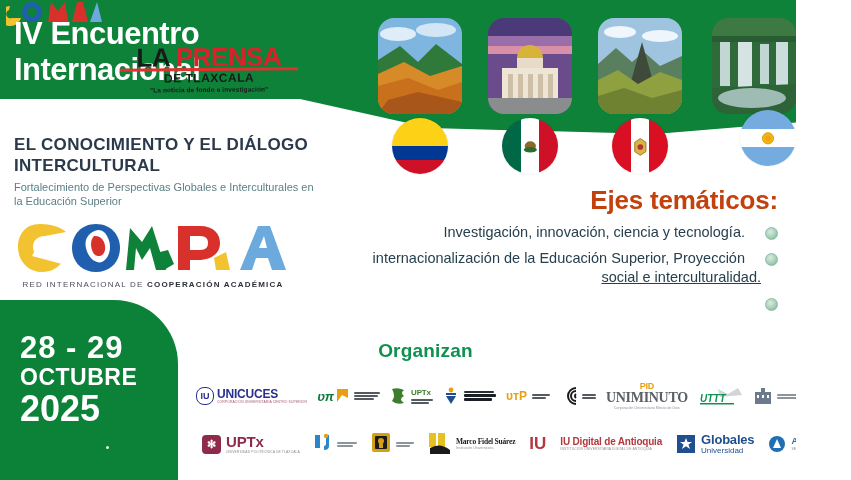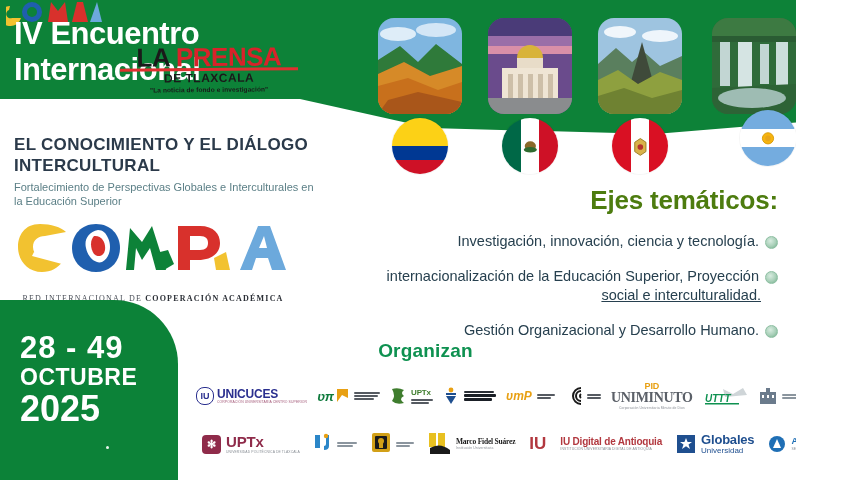--- a/index.html
+++ b/index.html
@@ -37,22 +37,22 @@
     font-size:17px;font-weight:700;color:#2b3a4a;line-height:21px;letter-spacing:.3px;
   }
   .sub2{
     position:absolute;left:14px;top:180px;width:300px;
     font-size:11px;font-weight:500;color:#5b7f86;line-height:14px;
   }
 
   
   .compa-wrap{position:absolute;left:18px;top:218px;width:270px;}
   .compa-sub{
-    margin-top:14px;font-size:8px;letter-spacing:1.2px;color:#4a4f58;
-    text-align:center;white-space:nowrap;font-family:Liberation Serif, serif;
+    margin-top:0;font-size:8px;letter-spacing:1.2px;color:#4a4f58;
+    text-align:center;white-space:nowrap;
   }
   .compa-sub b{color:#2b2f36;font-weight:800;}
 
   
   .date-wrap{position:absolute;left:20px;top:332px;width:150px;color:#fff;}
   .d-days{font-size:31px;font-weight:800;line-height:32px;letter-spacing:1px;}
   .d-month{font-size:23px;font-weight:800;line-height:26px;letter-spacing:.5px;}
   .d-year{font-size:36px;font-weight:800;line-height:38px;letter-spacing:0px;}
   .cursor-dot{position:absolute;left:106px;top:446px;width:3px;height:3px;
     background:#e9f5ec;border-radius:50%;}
@@ -60,22 +60,22 @@
   
   .photo{position:absolute;width:84px;height:96px;border-radius:16px;overflow:hidden;}
   .flag{position:absolute;width:56px;height:56px;border-radius:50%;overflow:hidden;
         box-shadow:0 0 0 1px rgba(0,0,0,.04);}
   .flag-row{display:flex;width:100%;height:100%;}
   .flag-col{display:flex;flex-direction:column;width:100%;height:100%;}
   .f-seg{flex:1;}
 
   
   .ejes{position:absolute;right:18px;top:185px;width:470px;text-align:right;}
-  .ejes-title{font-size:26px;font-weight:800;color:#4d7c0f;letter-spacing:-.2px;}
-  .eje-row{display:flex;align-items:flex-start;justify-content:flex-end;gap:6px;margin-top:16px;}
+  .ejes-title{font-size:26px;font-weight:800;color:#c2410c;letter-spacing:-.2px;}
+  .eje-row{display:flex;align-items:flex-start;justify-content:flex-end;gap:20px;margin-top:7px;}
   .eje-txt{font-size:14.5px;color:#27404f;line-height:19px;}
   .eje-bullet{flex:0 0 auto;width:11px;height:11px;border-radius:50%;
     background:radial-gradient(circle at 40% 35%, #d8ece0 0%, #a8cfb8 55%, #6fae88 100%);
     border:1px solid #8dbfa2;margin-top:4px;}
   .eje-cont{font-size:14.5px;color:#27404f;line-height:19px;margin-right:17px;text-decoration:underline;}
 
   
   .organizan{position:absolute;left:0;top:340px;width:851px;text-align:center;
     font-size:19px;font-weight:800;color:#0e9150;letter-spacing:.2px;}
 
@@ -245,42 +245,41 @@
       <path d="M222 52 L240 8 L252 8 L268 52 L254 52 L250 40 L238 40 L234 52 Z" fill="#6CA9DC"></path>
       <path d="M241 30 L246 18 L249 30 Z" fill="#ffffff"></path>
     </svg>
     <div class="compa-sub">
       <span>RED INTERNACIONAL DE </span><b>COOPERACIÓN ACADÉMICA</b>
     </div>
   </div>
 
   <div class="green-date-block"></div>
   <div class="date-wrap">
-    <div class="d-days">28 - 49</div>
+    <div class="d-days">28 - 29</div>
     <div class="d-month">OCTUBRE</div>
     <div class="d-year">2025</div>
   </div>
   <div class="cursor-dot"></div>
 
   <div class="ejes">
     <div class="ejes-title">Ejes temáticos:</div>
 
     <div class="eje-row">
       <div class="eje-txt">Investigación, innovación, ciencia y tecnología.</div>
       <div class="eje-bullet"></div>
     </div>
 
     <div class="eje-row">
       <div class="eje-txt">internacionalización de la Educación Superior, Proyección</div>
       <div class="eje-bullet"></div>
     </div>
     <div class="eje-cont">social e interculturalidad.</div>
 
     <div class="eje-row">
-      <div class="eje-txt">Gestión Organizacional y Desarrollo Humano.</div>
       <div class="eje-bullet"></div>
     </div>
   </div>
 
   <div class="organizan">Organizan</div>
 
   <div class="logos">
     <div class="logo-row">
 
       <div class="lg">
@@ -323,21 +322,21 @@
           <path d="M3 9 L13 9 L8 17 Z" fill="#1f4f8f"></path>
         </svg>
         <div class="tiny-lines" style="margin-left:2px;">
           <span style="width:30px;height:2px;background:#2a2f36;"></span>
           <span style="width:32px;height:3px;background:#1a1f26;"></span>
           <span style="width:28px;height:3px;background:#1a1f26;"></span>
         </div>
       </div>
 
       <div class="lg">
-        <div class="lg-mark" style="font-size:12px;color:#e8a013;font-style:italic;font-weight:800;">ᴜтP</div>
+        <div class="lg-mark" style="font-size:12px;color:#e8a013;font-weight:800;">ᴜтP</div>
         <div class="tiny-lines" style="margin-left:2px;">
           <span style="width:18px;"></span>
             <span style="width:14px;"></span>
         </div>
       </div>
 
       <div class="lg">
         <svg width="18" height="18" viewBox="0 0 18 18">
           <path d="M16 1 A8 8 0 0 0 16 17" stroke="#1a1a1a" stroke-width="2" fill="none"></path>
           <path d="M16 4 A5 5 0 0 0 16 14" stroke="#1a1a1a" stroke-width="2" fill="none"></path>

